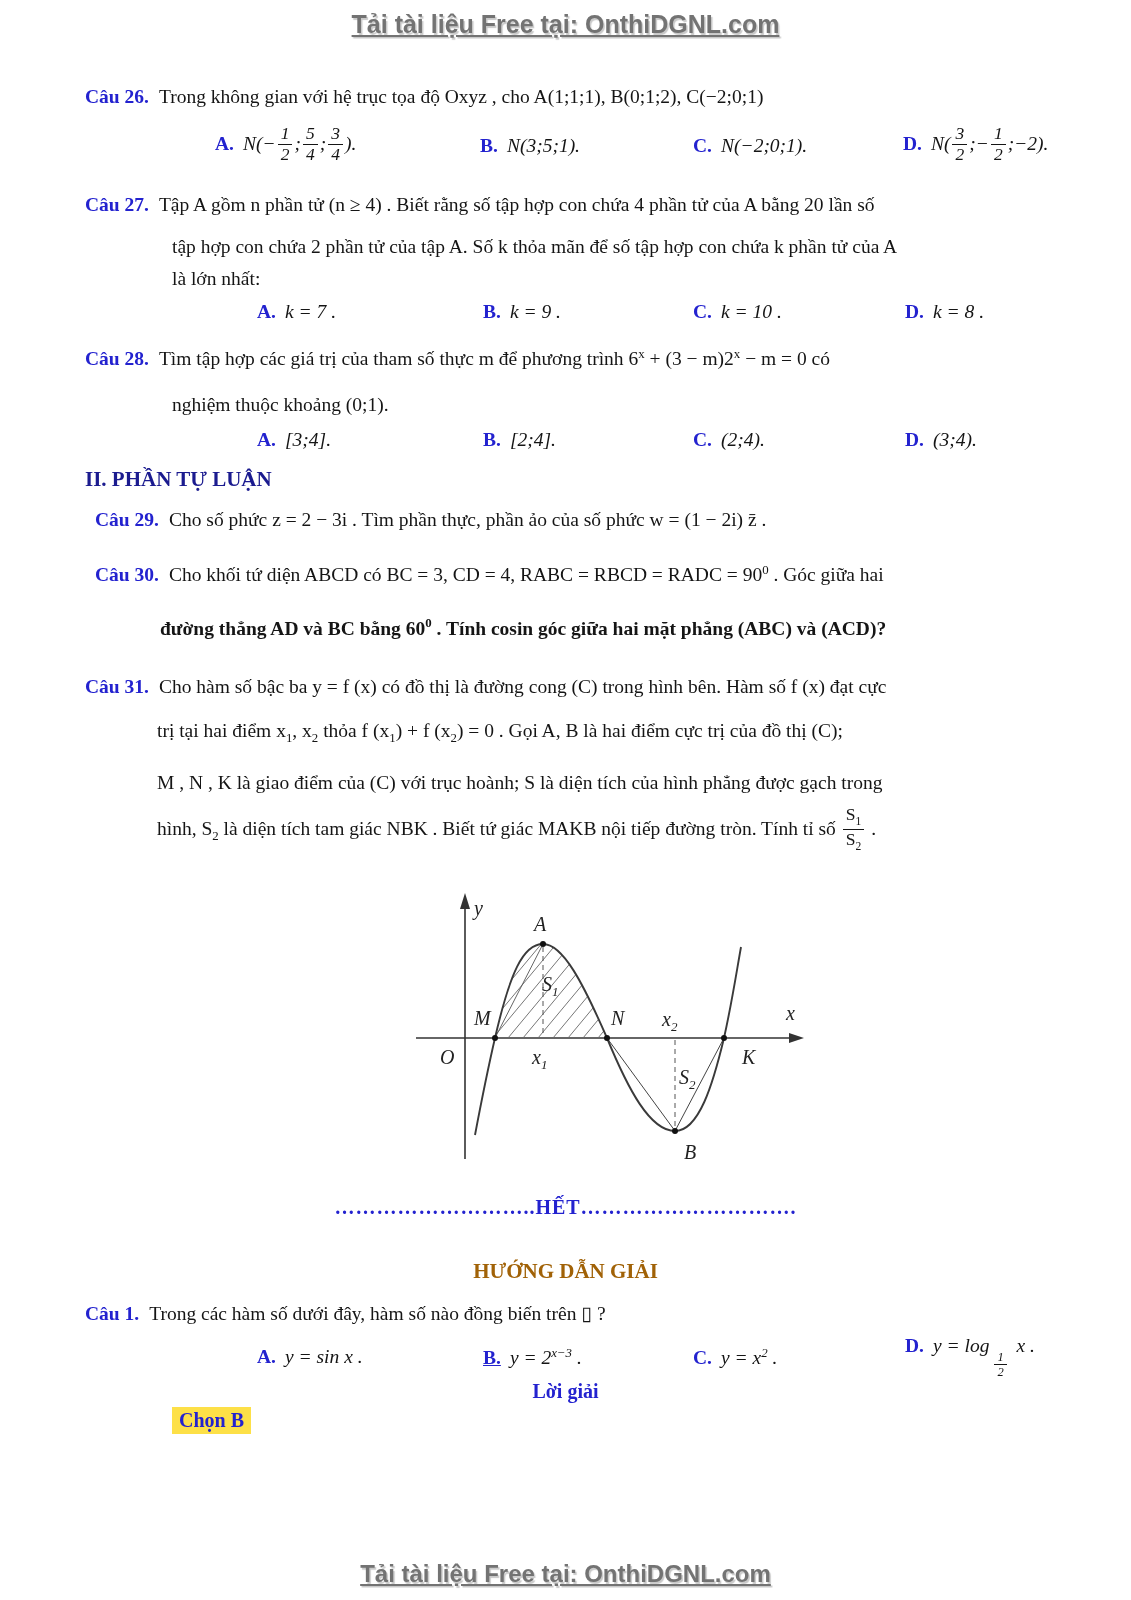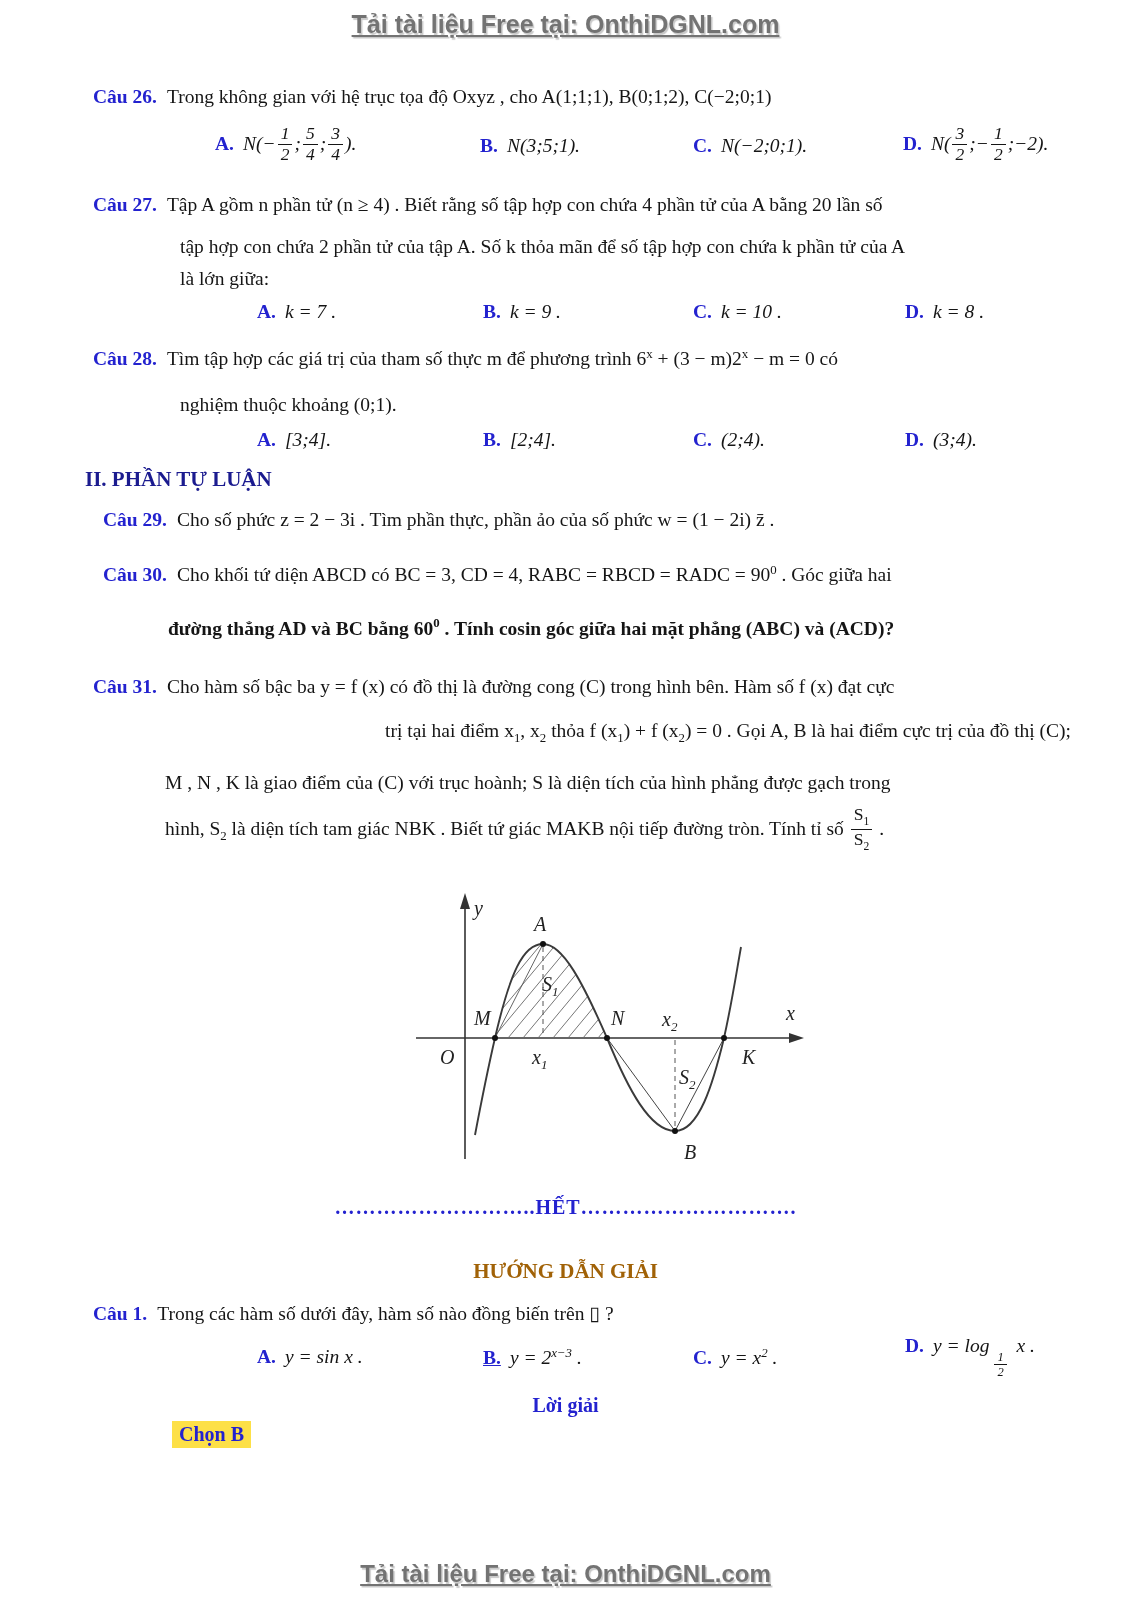--- a/index.html
+++ b/index.html
@@ -11,21 +11,21 @@
   .banner{
     text-align:center;font-family:"Liberation Sans","DejaVu Sans",sans-serif;
     font-weight:bold;font-size:25px;color:#737373;
     text-shadow:1.5px 1.5px 1px #c9c9c9;
     text-decoration:underline;
   }
   #top-banner{padding-top:10px;}
   #bottom-banner{position:absolute;bottom:12px;left:0;width:100%;font-size:24px;}
   .q{padding-left:85px;padding-right:60px;}
   .q29up{padding-left:95px;}
-  .line{line-height:32px;margin-left:8px;}
+  .line{line-height:32px;}
   .qlabel{color:#2322cf;font-weight:bold;margin-right:10px;}
   .ind140{padding-left:55px;}
   .ind172{padding-left:87px;}
   .ind150{padding-left:65px;font-weight:bold;}
   .ind165{padding-left:72px;}
   .opts{display:grid;grid-template-columns:226px 210px 212px auto;padding-left:172px;align-items:center;}
   .opts26{grid-template-columns:265px 213px 210px auto;padding-left:130px;margin-top:4px;min-height:58px;}
   .opt{white-space:nowrap;}
   .optlabel{color:#2322cf;font-weight:bold;margin-right:9px;}
   .optlabel.u{text-decoration:underline;}
@@ -51,29 +51,29 @@
   #q27 .l2{margin-top:10px;}
   #q27 .opts{margin-top:6px;}
   #q28{margin-top:14px;}
   #q28 .l2{margin-top:14px;}
   #q28 .opts{margin-top:8px;}
   #sec2{margin-top:16px;}
   #q29{margin-top:12px;}
   #q30{margin-top:18px;}
   #q30 .l2{margin-top:16px;}
   #q31{margin-top:26px;}
-  #q31 .l2{margin-top:12px;text-align:right;}
+  #q31 .l2{margin-top:12px;}
   #q31 .l3{margin-top:14px;}
   #q31 .l4{margin-top:8px;}
   #figure-wrap{margin-top:8px;margin-left:398px;width:420px;}
   #het{margin-top:28px;}
   #sol-head{margin-top:40px;}
   #q1{margin-top:14px;}
   #q1 .opts{margin-top:4px;min-height:46px;}
-  #loi-giai{margin-top:14px;}
+  #loi-giai{}
   #chon-wrap{margin-top:4px;}
   svg text{font-family:"Liberation Serif","DejaVu Serif",serif;font-style:italic;font-size:20px;fill:#222;}
   svg .sub{font-size:13px;}
 </style>
 </head>
 <body>
 
 <div id="top-banner" class="banner">Tải tài liệu Free tại: OnthiDGNL.com</div>
 
 <div class="q" id="q26">
@@ -101,21 +101,21 @@
             <span>2</span>
           </span>;−2).</span></div>
   </div>
 </div>
 
 <div class="q" id="q27">
   <div class="line l1">
     <span class="qlabel">Câu 27.</span><span>Tập A gồm n phần tử (n ≥ 4) . Biết rằng số tập hợp con chứa 4 phần tử của A bằng 20 lần số</span>
   </div>
   <div class="line l2 ind172">tập hợp con chứa 2 phần tử của tập A. Số k thỏa mãn để số tập hợp con chứa k phần tử của A</div>
-  <div class="line l3 ind172">là lớn giữa:</div>
+  <div class="line l3 ind172">là lớn nhất:</div>
   <div class="opts">
     <div class="opt"><span class="optlabel">A.</span><span class="opttext">k = 7 .</span></div>
     <div class="opt"><span class="optlabel">B.</span><span class="opttext">k = 9 .</span></div>
     <div class="opt"><span class="optlabel">C.</span><span class="opttext">k = 10 .</span></div>
     <div class="opt"><span class="optlabel">D.</span><span class="opttext">k = 8 .</span></div>
   </div>
 </div>
 
 <div class="q" id="q28">
   <div class="line l1">

